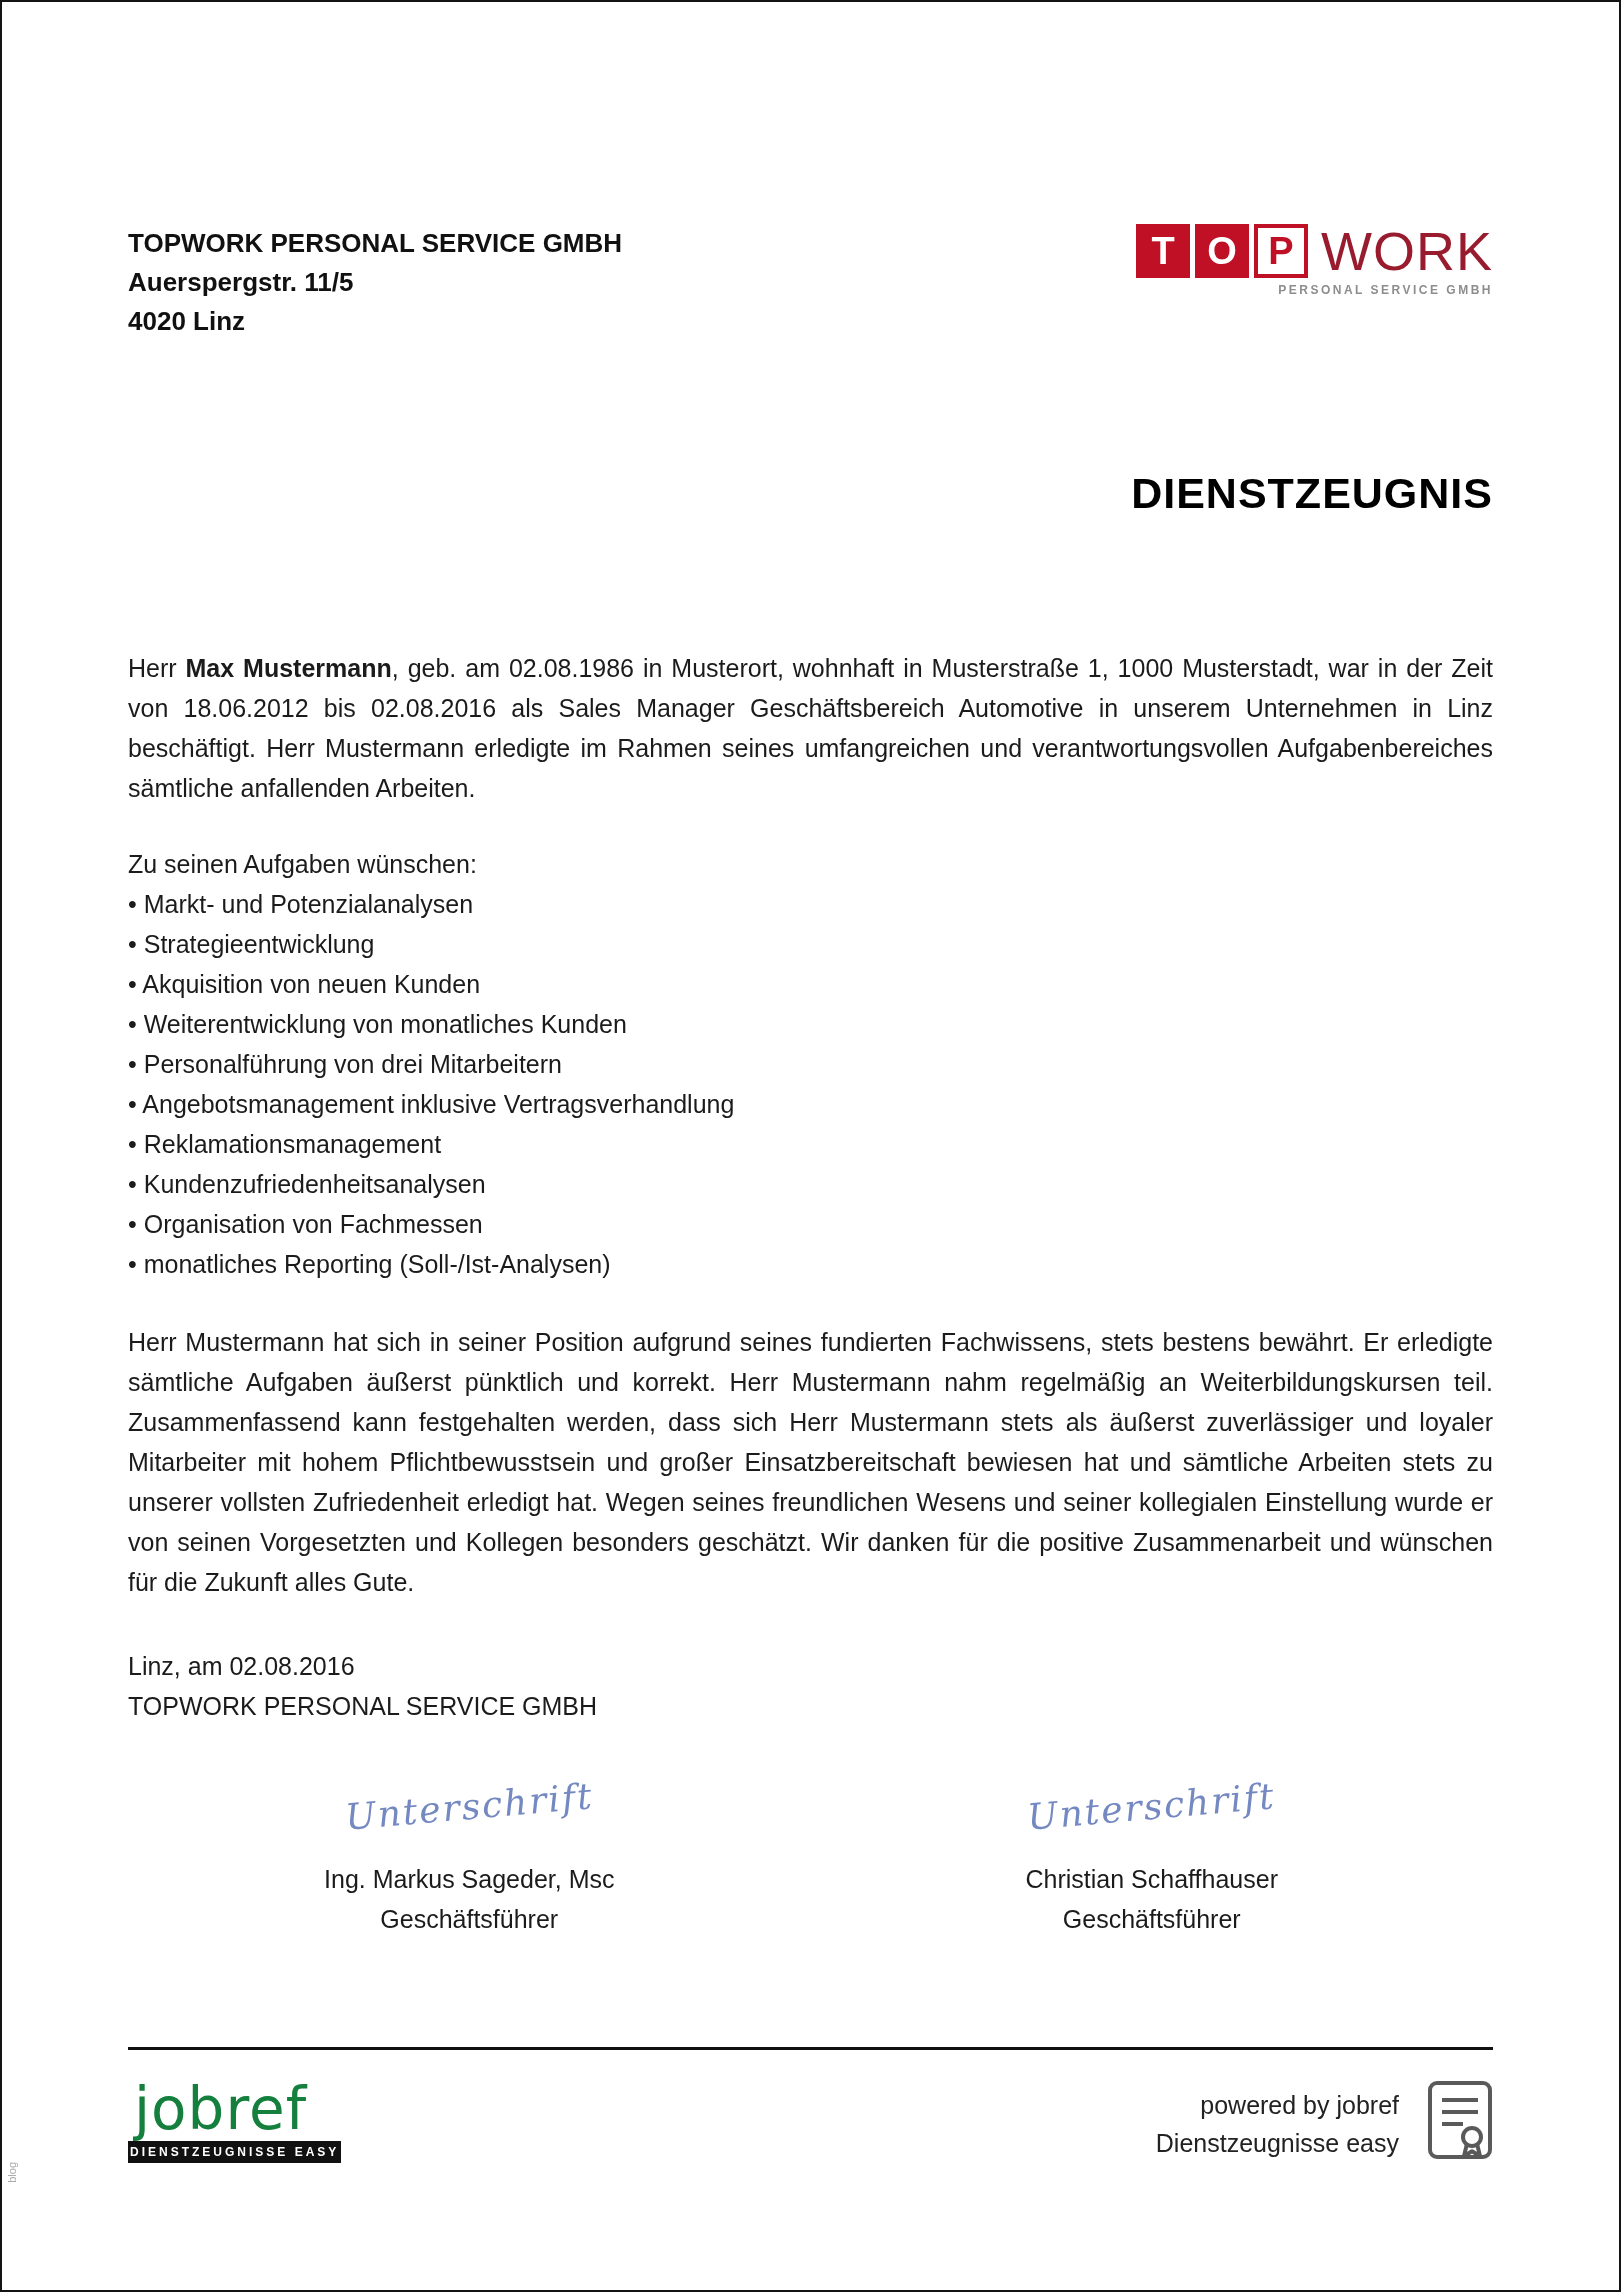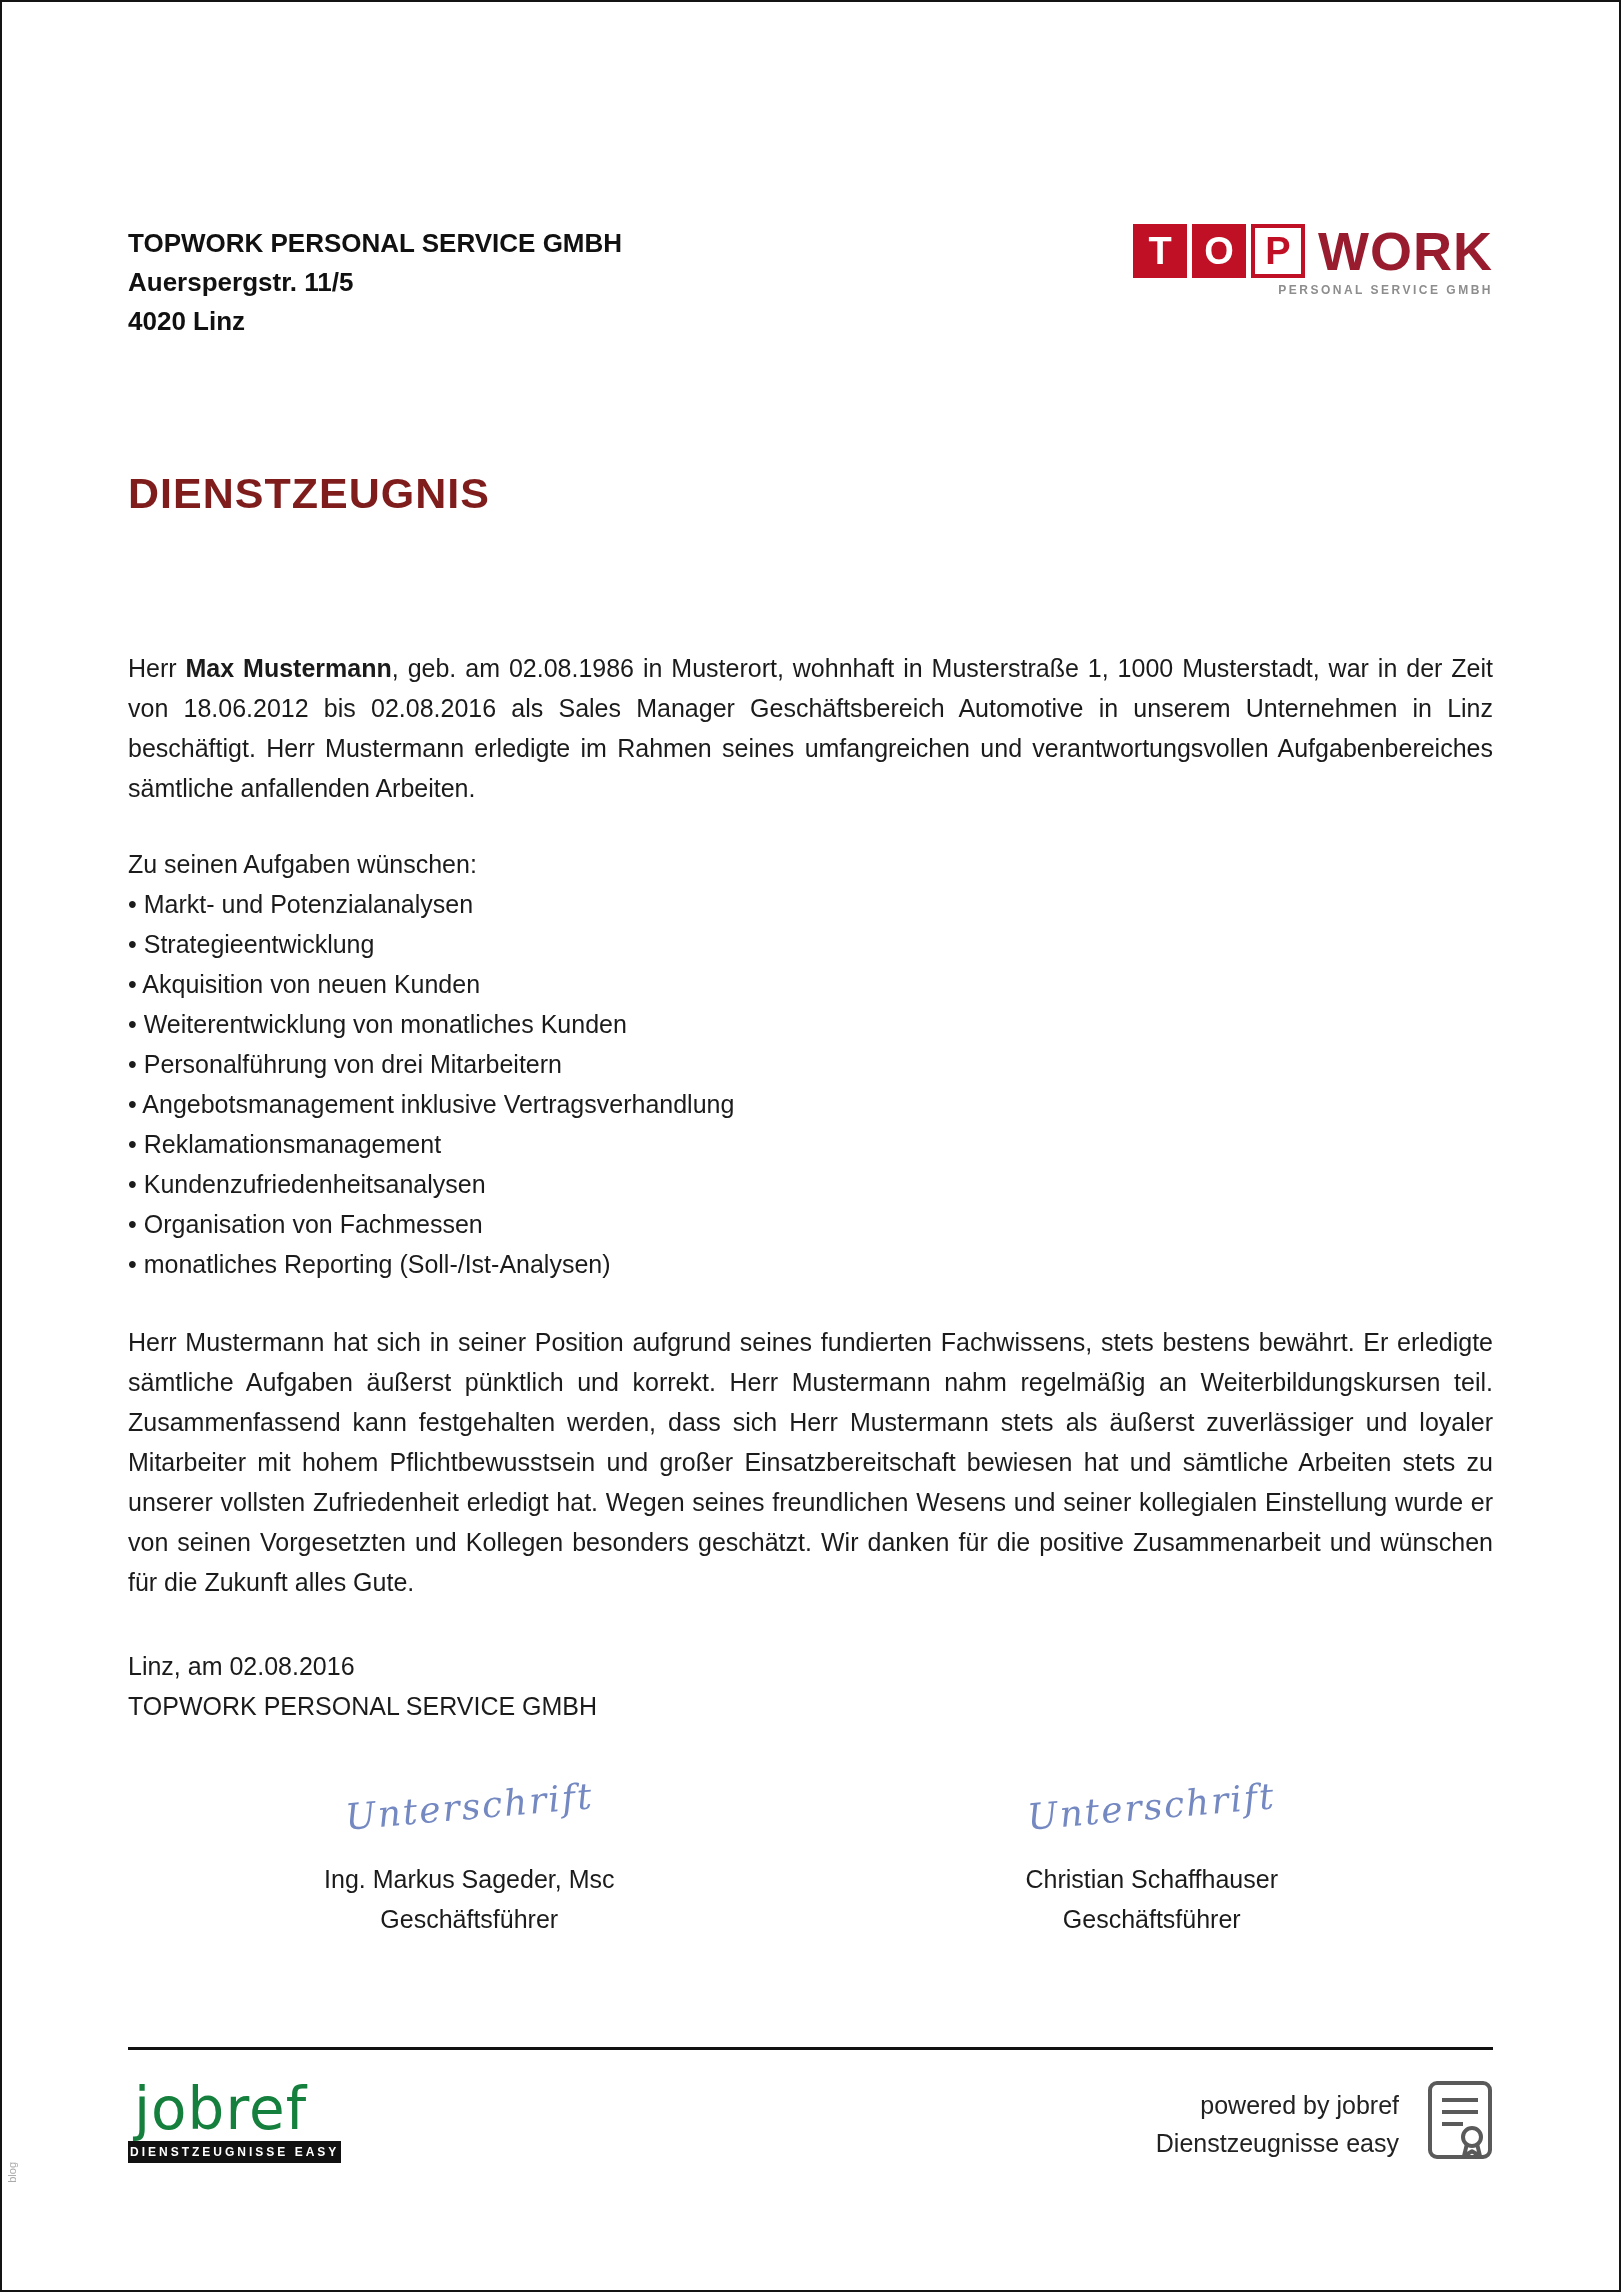--- a/index.html
+++ b/index.html
@@ -22,27 +22,27 @@
 
   
   .header{margin-top:210px;display:flex;justify-content:space-between;align-items:flex-start;}
   .sender{font-weight:bold;font-size:26px;line-height:39px;color:#111;}
   .logo{text-align:right;}
   .logo-row{display:flex;align-items:center;gap:5px;}
   .sq{width:54px;height:54px;display:flex;align-items:center;justify-content:center;
       font-weight:bold;font-size:38px;}
   .sq.filled{background:var(--logo-red);color:#fff;}
   .sq.outline{border:4px solid var(--logo-red);color:var(--logo-red);background:#fff;}
-  .logo-word{margin-left:8px;font-size:54px;font-weight:bold;letter-spacing:1px;
+  .logo-word{margin-left:8px;font-size:54px;font-weight:normal;letter-spacing:1px;
       color:var(--logo-word-red);line-height:54px;}
   .logo-tagline{margin-top:5px;font-size:12px;font-weight:bold;letter-spacing:2.5px;color:#8d8d8d;}
 
   
-  .title{margin-top:128px;text-align:left;font-size:43px;font-weight:bold;
-      letter-spacing:1px;color:#7f1d1d;}
+  .title{margin-top:128px;text-align:right;font-size:43px;font-weight:bold;
+      letter-spacing:1px;color:#000000;}
 
   
   .para{margin-top:130px;font-size:25px;line-height:40px;text-align:justify;}
   .para.second{margin-top:38px;}
   .tasks-heading{margin-top:36px;font-size:25px;line-height:40px;}
   .tasks{list-style:none;font-size:25px;line-height:40px;}
   .tasks li::before{content:"• ";}
   .closing{margin-top:44px;font-size:25px;line-height:40px;}
 
   

